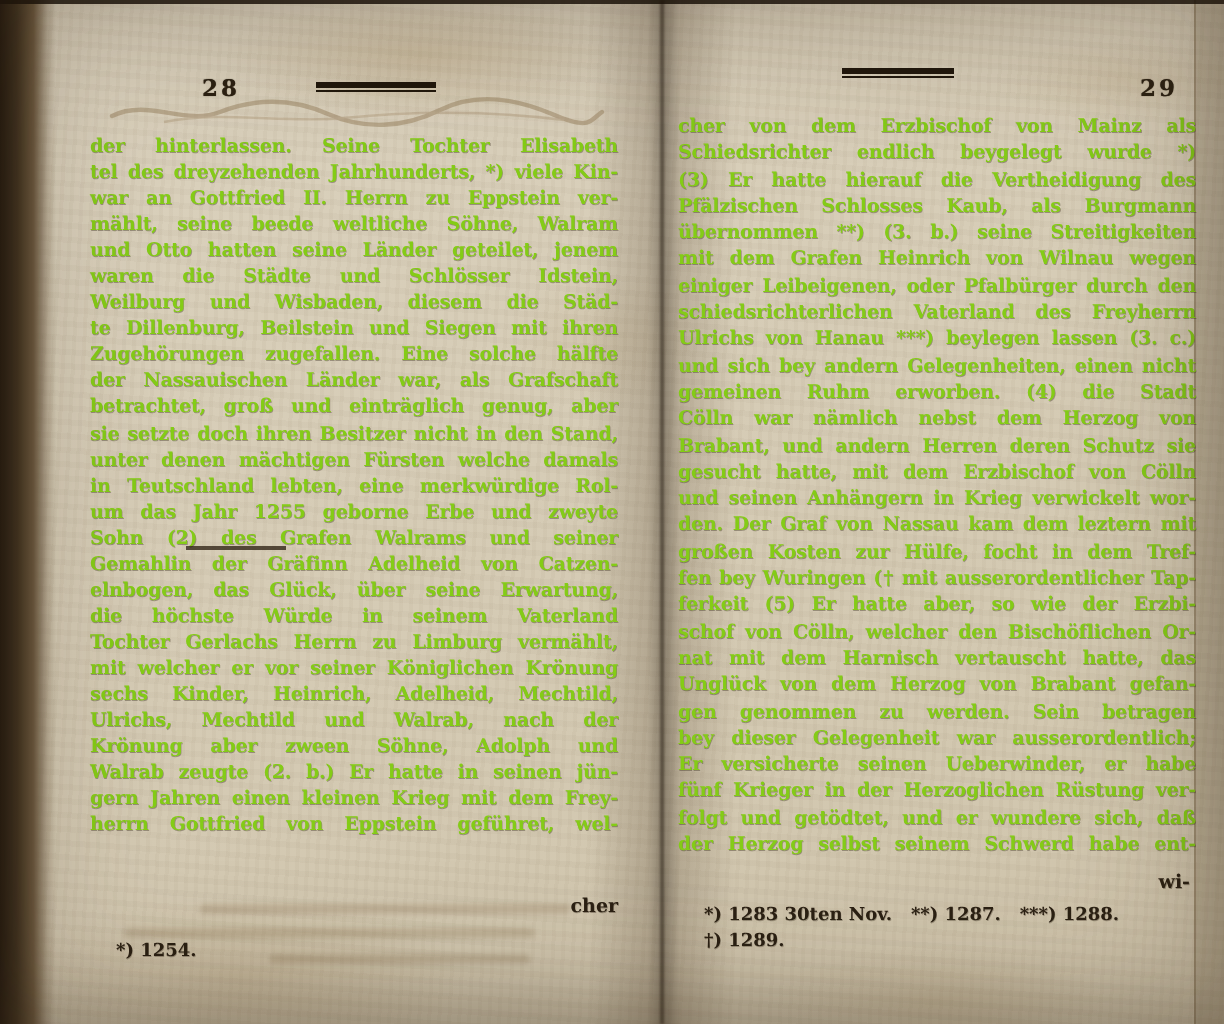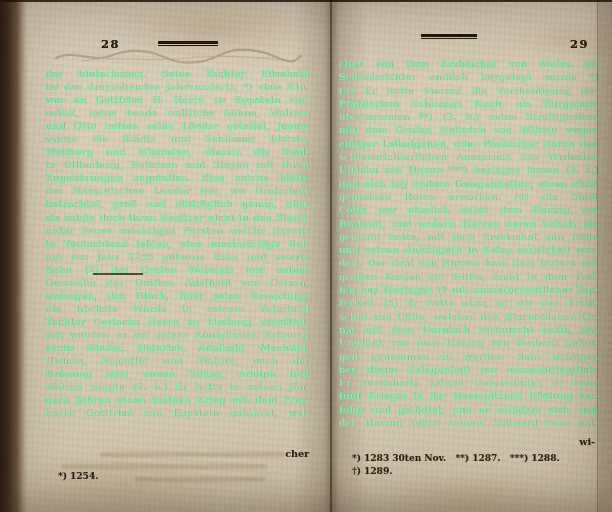--- a/index.html
+++ b/index.html
@@ -43,21 +43,21 @@
   .pnum-right{left:570px;top:37px;}
 
   .hrule{position:absolute;height:6px;}
   .hrule .thick{height:2.6px;background:#20170c;}
   .hrule .thin{height:1.4px;background:#20170c;margin-top:1.4px;}
   .rule-left{left:158px;top:41px;width:60px;}
   .rule-right{left:421px;top:34px;width:56px;}
 
   .ornament{position:absolute;left:52px;top:47px;opacity:0.45;}
 
-  .pagebody{position:absolute;color:#86efac;}
+  .pagebody{position:absolute;color:#84cc16;}
   .body-left{left:45px;top:67px;width:264px;}
   .body-right{left:339px;top:57px;width:259px;}
   .bodyline{
     font-size:9.5px;font-weight:bold;letter-spacing:-0.1px;
     text-align:justify;text-align-last:justify;
     white-space:nowrap;
     text-shadow:0.3px 0.3px 0 rgba(40,28,14,0.35);
   }
   .body-left .bodyline{line-height:13.05px;height:13.05px;}
   .body-right .bodyline{line-height:13.3px;height:13.3px;}
@@ -147,21 +147,21 @@
     <div class="thin"></div>
   </div>
   <div class="pagebody body-right">
       <div class="bodyline">cher von dem Erzbischof von Mainz als</div>
       <div class="bodyline">Schiedsrichter endlich beygelegt wurde *)</div>
       <div class="bodyline">(3) Er hatte hierauf die Vertheidigung des</div>
       <div class="bodyline">Pfälzischen Schlosses Kaub, als Burgmann</div>
       <div class="bodyline">übernommen **) (3. b.) seine Streitigkeiten</div>
       <div class="bodyline">mit dem Grafen Heinrich von Wilnau wegen</div>
       <div class="bodyline">einiger Leibeigenen, oder Pfalbürger durch den</div>
-      <div class="bodyline">schiedsrichterlichen Ausspruch des Wisbaden</div>
+      <div class="bodyline">schiedsrichterlichen Vaterland des Freyherrn</div>
       <div class="bodyline">Ulrichs von Hanau ***) beylegen lassen (3. c.)</div>
       <div class="bodyline">und sich bey andern Gelegenheiten, einen nicht</div>
       <div class="bodyline">gemeinen Ruhm erworben. (4) die Stadt</div>
       <div class="bodyline">Cölln war nämlich nebst dem Herzog von</div>
       <div class="bodyline">Brabant, und andern Herren deren Schutz sie</div>
       <div class="bodyline">gesucht hatte, mit dem Erzbischof von Cölln</div>
       <div class="bodyline">und seinen Anhängern in Krieg verwickelt wor-</div>
       <div class="bodyline">den. Der Graf von Nassau kam dem leztern mit</div>
       <div class="bodyline">großen Kosten zur Hülfe, focht in dem Tref-</div>
       <div class="bodyline">fen bey Wuringen († mit ausserordentlicher Tap-</div>

